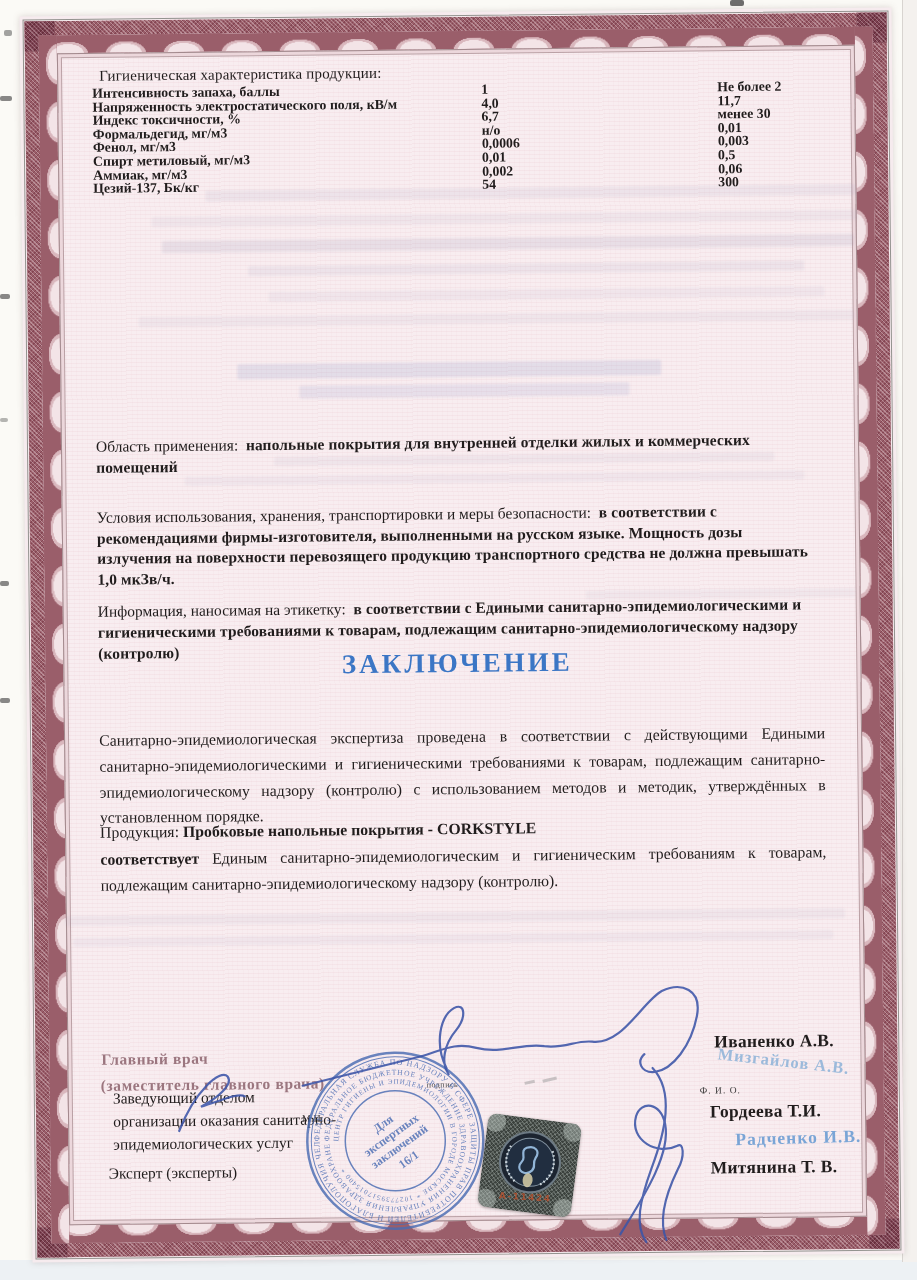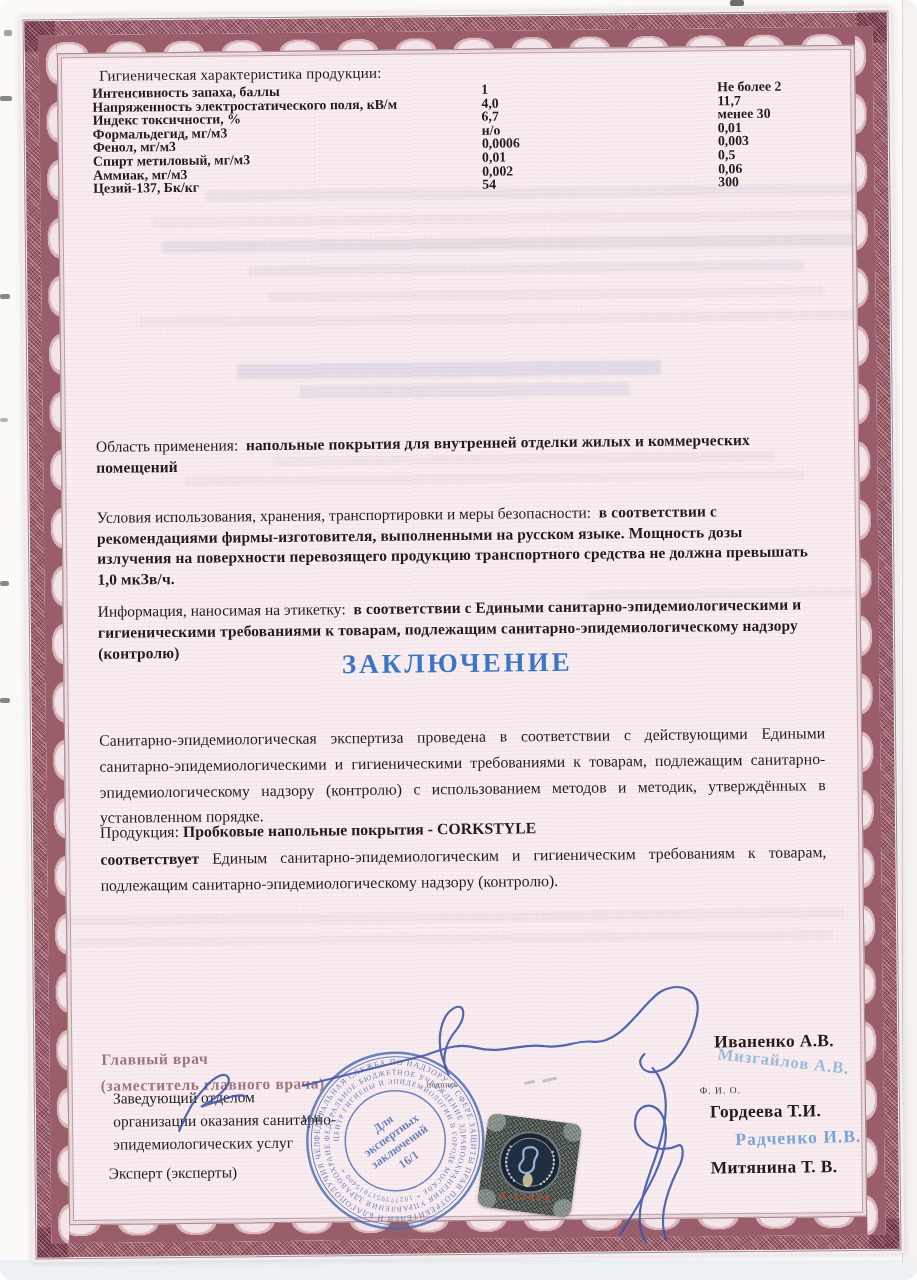--- a/index.html
+++ b/index.html
@@ -1,17 +1,17 @@
 <!DOCTYPE html>
 <html><head>
 <meta charset="utf-8">
 <style>
   html,body{margin:0;padding:0;}
   body{font-family:"Liberation Serif","DejaVu Serif",serif;}
-  #page{position:relative;width:917px;height:1280px;background:#fbfaf6;overflow:hidden;border-radius:12px;}
+  #page{position:relative;width:917px;height:1280px;background:#fbfaf6;overflow:hidden;}
   #scan-bottom{position:absolute;left:0;right:0;bottom:0;height:20px;background:#edf1f4;}
   #paper-right{position:absolute;top:0;bottom:18px;right:0;width:14px;background:#f4f1ee;border-left:1px solid #d8d4d0;}
   .edge-mark{position:absolute;background:#4a4a4a;opacity:.65;border-radius:2px;}
 
   
   #doc{position:absolute;left:26px;top:12px;width:872px;height:1246px;background:#f6ebee;
        transform:rotate(-0.6deg);transform-origin:50% 50%;
        box-shadow:0 0 6px rgba(120,100,100,.25);}
   .frame-line{position:absolute;inset:3px;border:1px solid #93938f;}
   .mesh{position:absolute;inset:5px;background-color:#9a5e6a;

